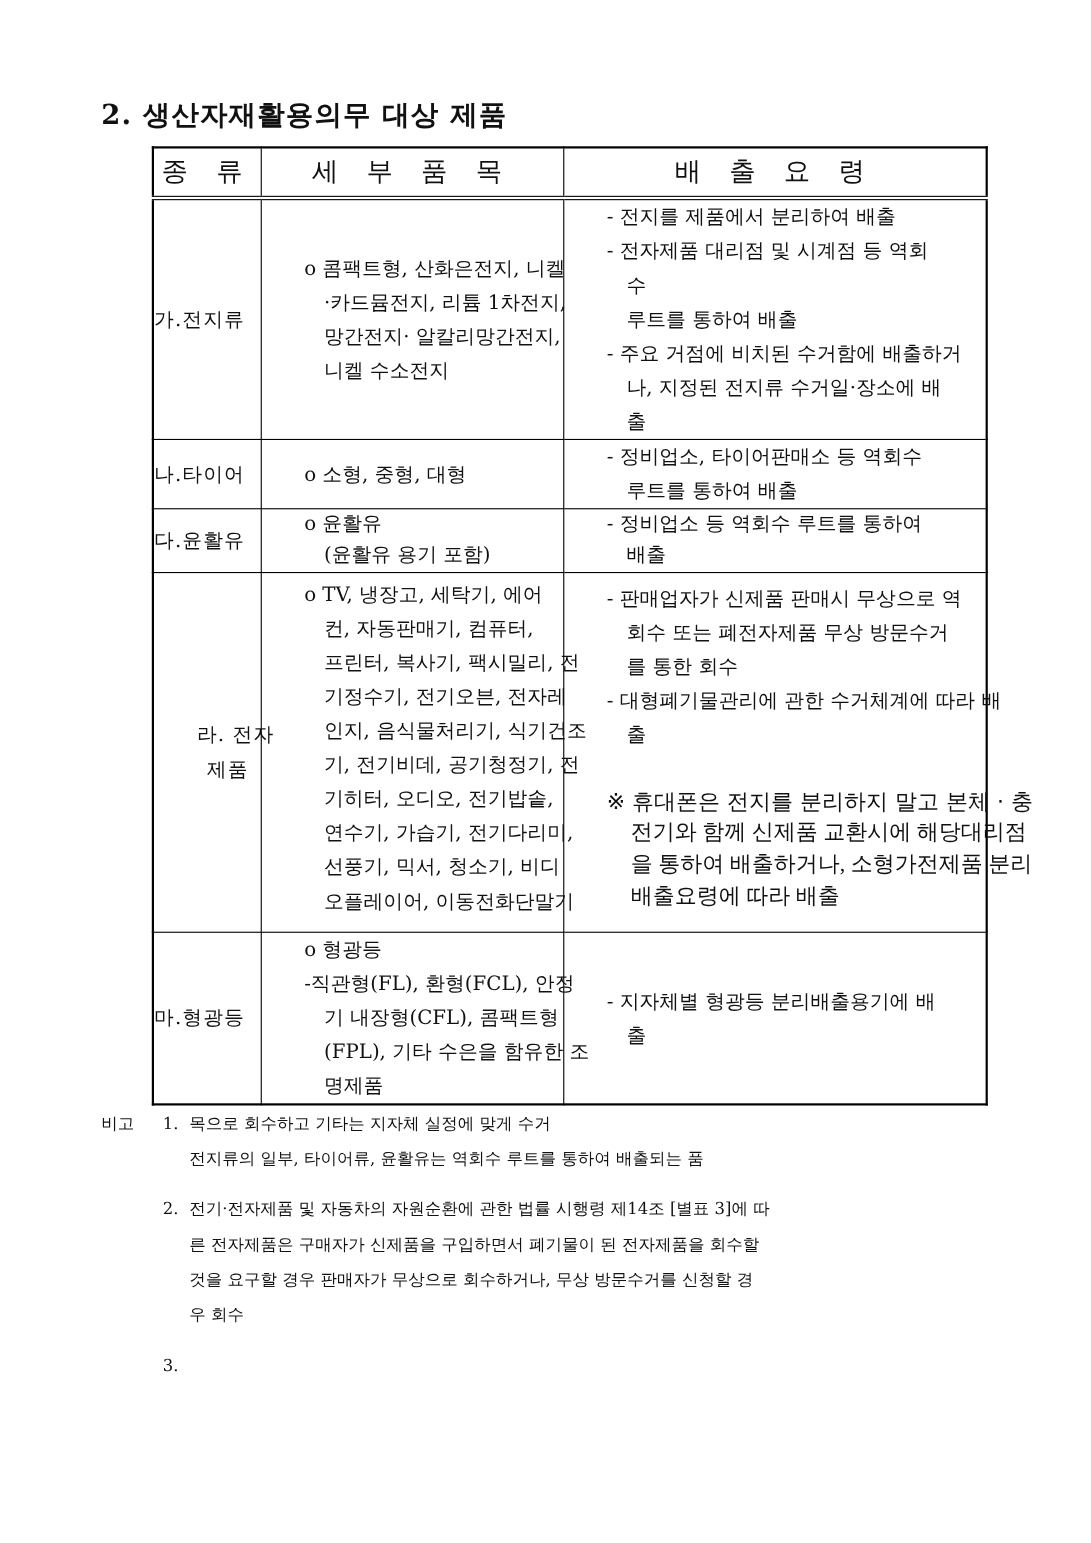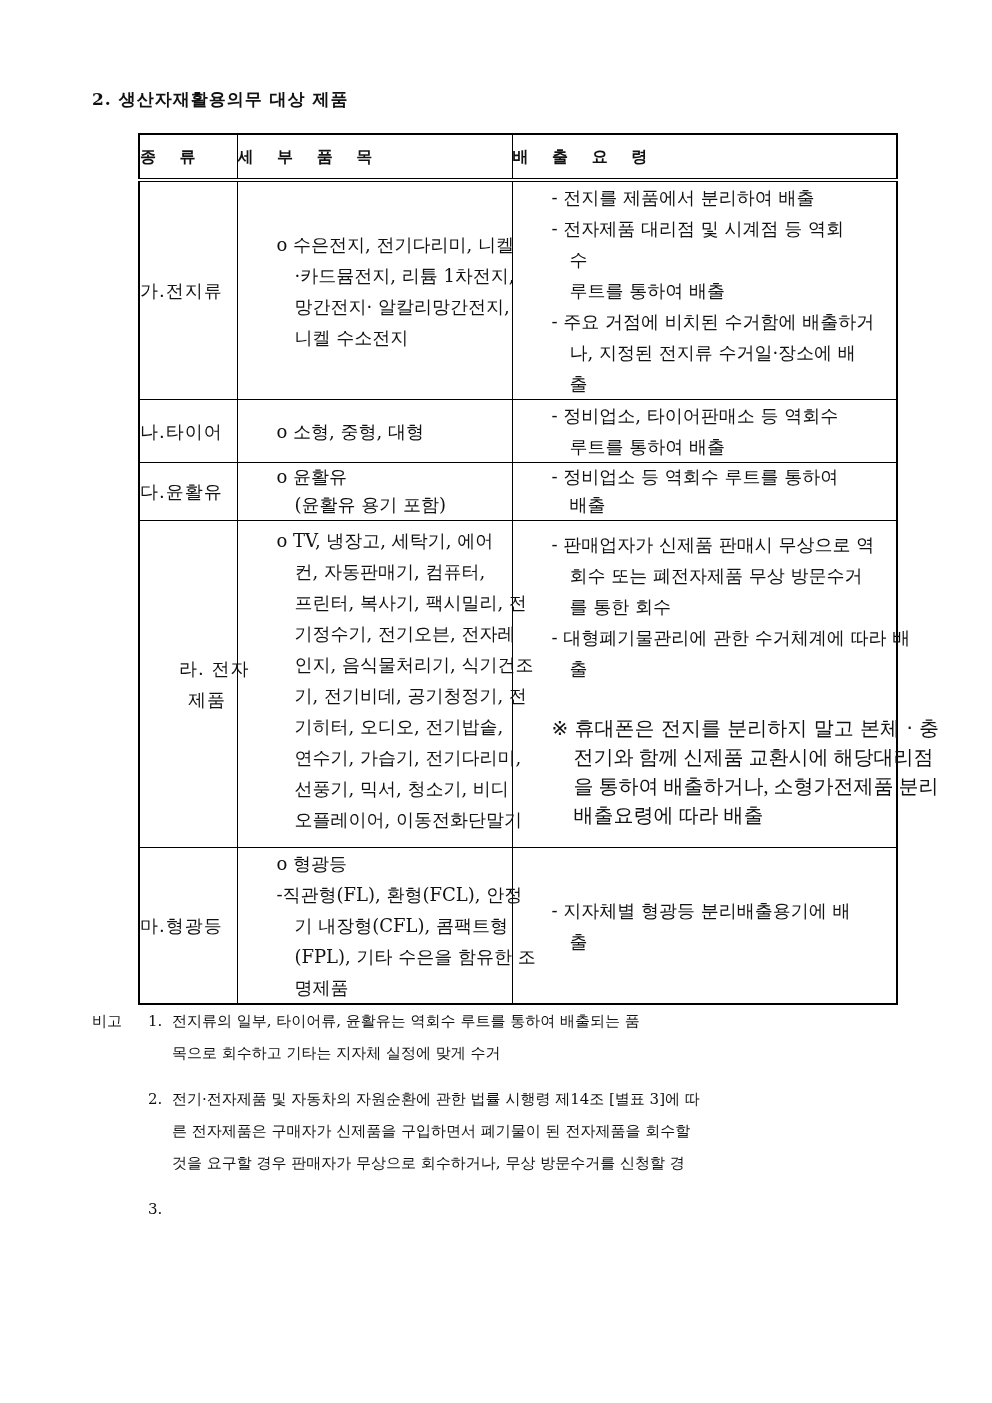--- a/index.html
+++ b/index.html
@@ -3,41 +3,41 @@
 <meta charset="utf-8">
 <style>
   html, body { margin: 0; padding: 0; background: #ffffff; }
   body {
     width: 992px; height: 1403px; position: relative; overflow: hidden;
     font-family: "DejaVu Serif", "Liberation Serif", serif;
     color: #111;
   }
   .title {
     position: absolute; left: 92px; top: 88px;
-    font-size: 17px; font-weight: bold; letter-spacing: 1px;
+    font-size: 25px; font-weight: bold; letter-spacing: 1px;
     font-family: "DejaVu Serif", serif;
   }
   table.main {
     position: absolute; left: 138px; top: 133px;
     width: 758px;
     border-collapse: collapse;
     border: 2.5px solid #000;
     table-layout: fixed;
     font-size: 18px; line-height: 31px;
   }
   table.main td, table.main th {
     border: 1px solid #000;
     padding: 0;
     vertical-align: middle;
   }
   table.main th {
-    font-weight: bold; height: 43px; text-align: left;
+    font-weight: normal; height: 43px; text-align: center;
     letter-spacing: 9px;
     border-bottom: 4px double #000;
-    font-size: 16px;
+    font-size: 24px;
   }
   col.c1 { width: 98px; }
   col.c2 { width: 275px; }
   col.c3 { width: 385px; }
   td.type { text-align: left; padding-left: 2px; letter-spacing: 1px; }
   td.items { padding: 0 8px 0 6px; text-align: justify; }
   td.method { padding: 0 10px 0 10px; text-align: justify; }
   .line { display: block; white-space: nowrap; margin-left: 39px; }
   .indent { padding-left: 18px; }
   .note { font-family: "DejaVu Sans", sans-serif; font-size: 20px; line-height: 29px; }
@@ -75,21 +75,21 @@
       <th>종 류</th>
       <th>세 부 품 목</th>
       <th>배   출   요   령</th>
     </tr>
   </thead>
   <tbody>
 
     <tr class="row-a">
       <td class="type">가.전지류</td>
       <td class="items">
-        <span class="line">o 수은전지, 전기다리미, 니켈</span>
+        <span class="line">o 콤팩트형, 산화은전지, 니켈</span>
         <span class="line indent">·카드뮴전지,  리튬  1차전지,</span>
         <span class="line indent">망간전지·    알칼리망간전지,</span>
         <span class="line indent">니켈 수소전지</span>
       </td>
       <td class="method">
         <span class="line">- 전지를 제품에서 분리하여 배출</span>
         <span class="line">- 전자제품 대리점 및 시계점 등 역회</span>
         <span class="line indent">수</span>
         <span class="line indent">루트를 통하여 배출</span>
         <span class="line">- 주요 거점에 비치된 수거함에 배출하거</span>
@@ -169,30 +169,31 @@
       </td>
     </tr>
   </tbody>
 </table>
 
 <div class="remarks">
   <div class="rem-item">
     <span class="rem-lbl">비고</span>
     <span class="rem-num">1.</span>
     <div class="rem-body">
+      <span class="l">목으로 회수하고 기타는 지자체 실정에 맞게 수거</span>
       <span class="l">전지류의 일부, 타이어류, 윤활유는 역회수 루트를 통하여 배출되는 품</span>
-      <span class="l">목으로 회수하고 기타는 지자체 실정에 맞게 수거</span>
     </div>
   </div>
   <div class="rem-item" style="margin-top:8px">
     <span class="rem-num">2.</span>
     <div class="rem-body">
       <span class="l">전기·전자제품 및 자동차의 자원순환에 관한 법률 시행령 제14조 [별표 3]에 따</span>
       <span class="l">른 전자제품은 구매자가 신제품을 구입하면서 폐기물이 된 전자제품을 회수할</span>
       <span class="l">것을 요구할 경우 판매자가 무상으로 회수하거나, 무상 방문수거를 신청할 경</span>
+      <span class="l">우 회수</span>
     </div>
   </div>
   <div class="rem-item" style="margin-top:8px">
     <span class="rem-num">3.</span>
     <div class="rem-body">
     </div>
   </div>
 </div>
 
 </body></html>

